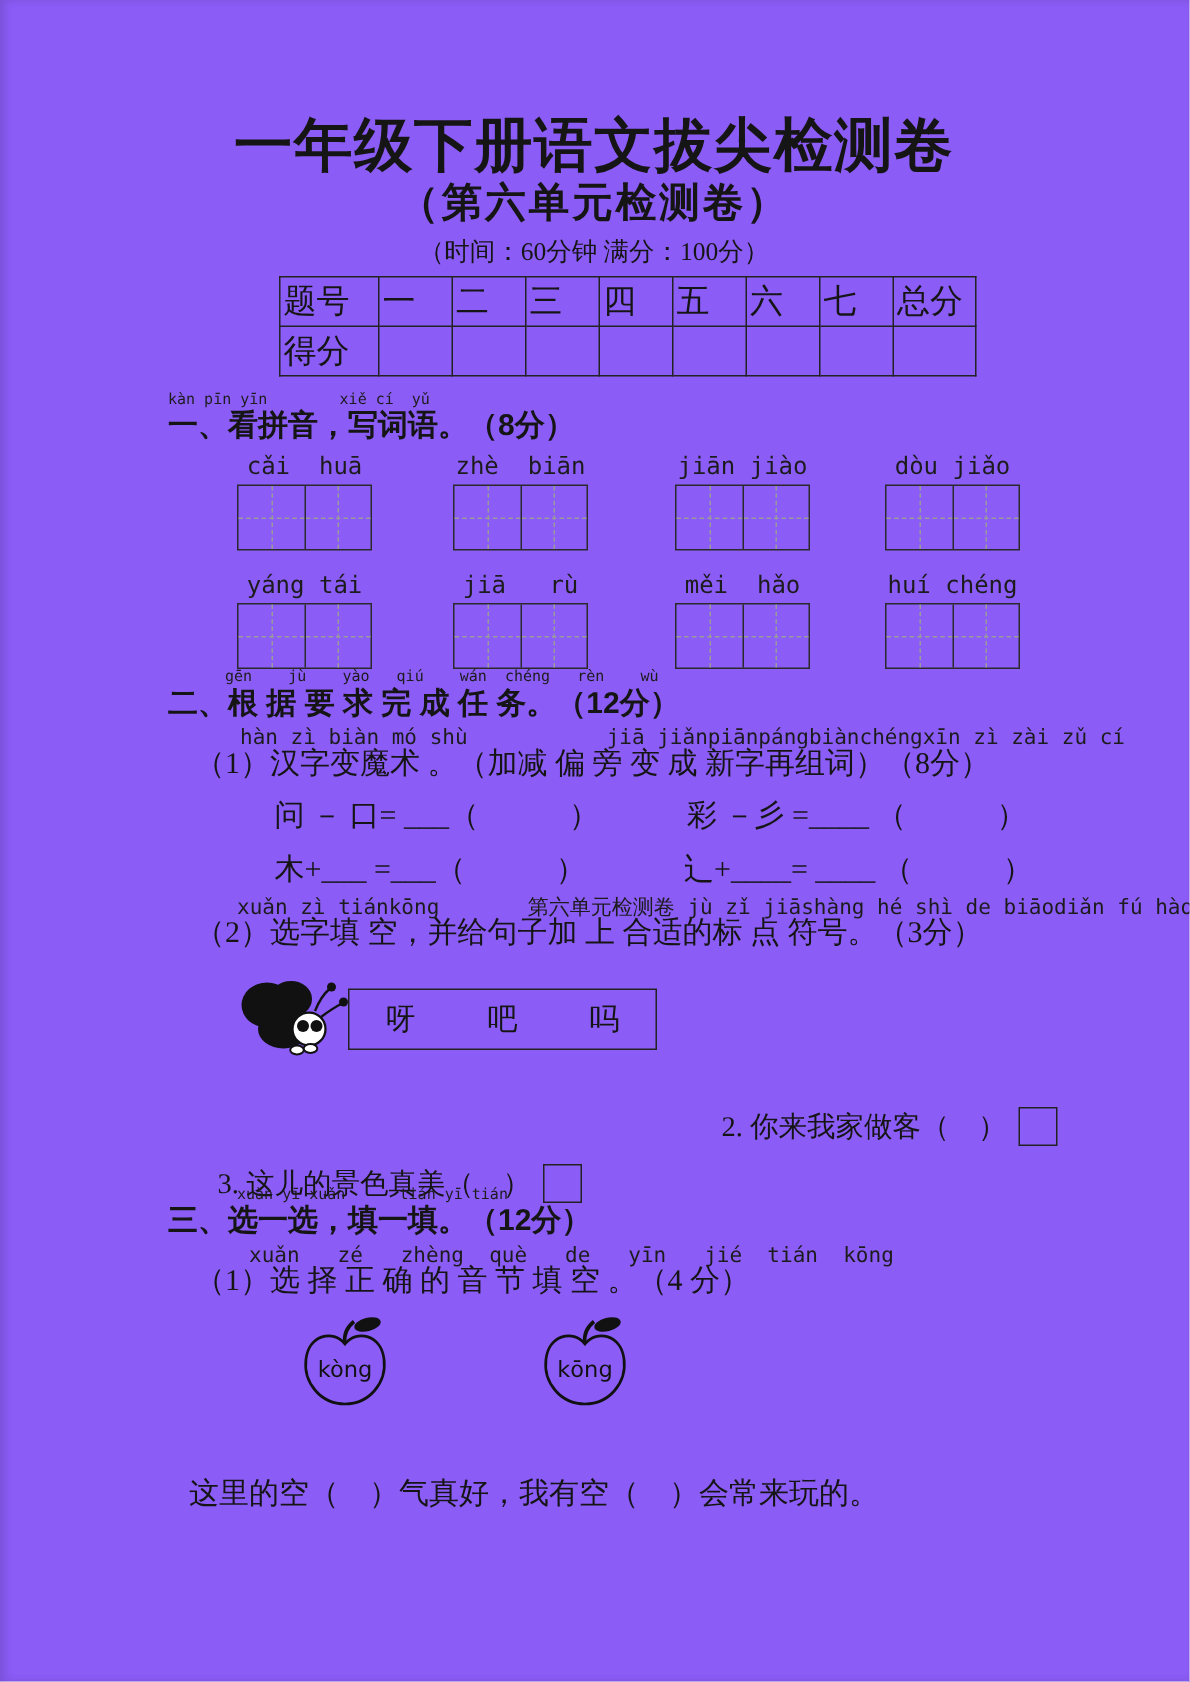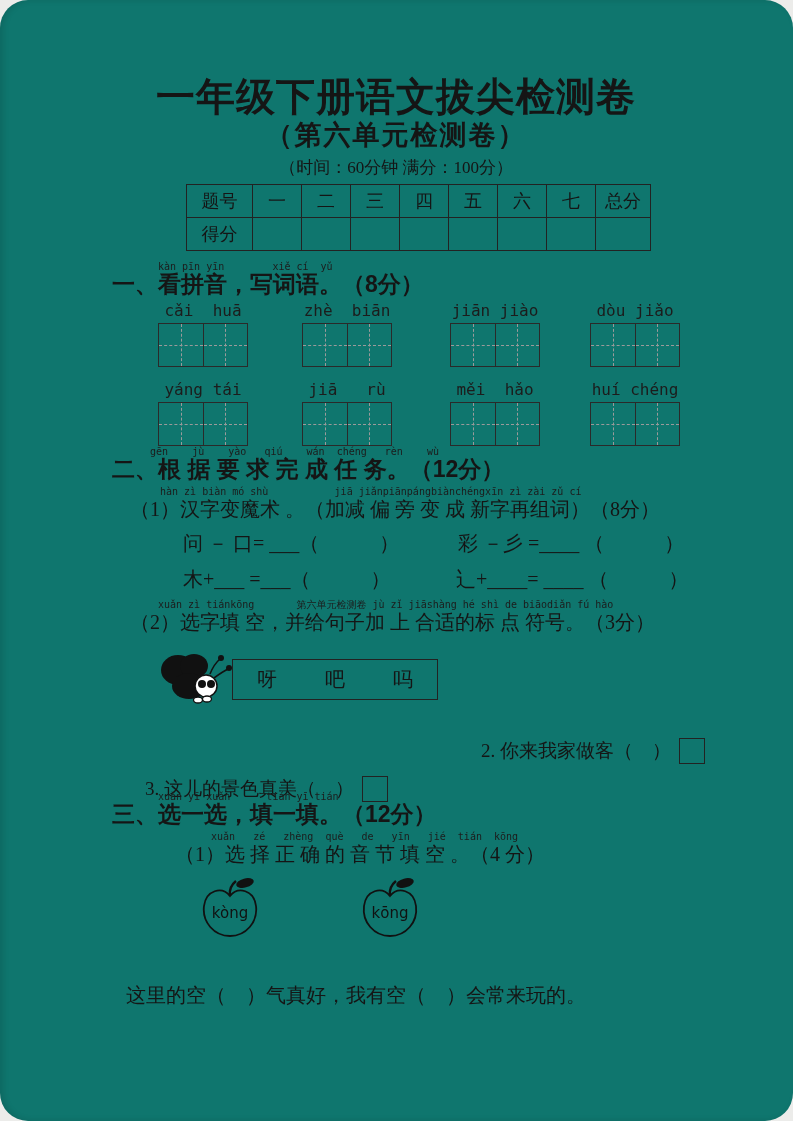--- a/index.html
+++ b/index.html
@@ -1,42 +1,41 @@
 <!DOCTYPE html>
 <html><head>
 <meta charset="utf-8">
 <style>
   * { margin:0; padding:0; box-sizing:border-box; }
   html,body { background:#ececea; }
   .page {
     position:relative; width:793px; height:1121px; margin:0 auto;
-    background:#0f766e; overflow:hidden;
+    background:#8b5cf6; overflow:hidden;
     font-family:"Liberation Serif", serif; color:#151515;
     box-shadow:inset 3px 0 6px rgba(0,0,0,.12);
-    border-radius:28px;
   }
   .hd { font-family:"Liberation Sans", sans-serif; font-weight:700; }
   .pin { font-family:"DejaVu Sans Mono", monospace; white-space:pre; color:#1c1c1c; }
 
   .title-block { position:absolute; left:96px; width:600px; text-align:center; }
   .t-main { top:70px; font-size:39px; letter-spacing:1px; }
   .t-sub  { top:117px; font-size:27px; letter-spacing:2px; }
   .t-info { position:absolute; top:156px; left:96px; width:600px; text-align:center; font-size:17px; }
 
   table.score { position:absolute; top:184px; left:186px; border-collapse:collapse; table-layout:fixed; }
-  table.score td { border:1.5px solid #222; height:33px; text-align:center; font-size:18px; padding:0 2px; }
+  table.score td { border:1.5px solid #222; height:33px; font-size:22px; padding:0 2px; }
   td.c-label { width:66px; }
   td.c-num   { width:49px; }
   td.c-total { width:55px; }
 
   .sec { position:absolute; left:112px; }
   .sec .pin { display:block; font-size:10px; line-height:11px; }
-  .sec .ht  { display:block; font-size:23px; line-height:25px; white-space:pre; }
+  .sec .ht  { display:block; font-size:20px; line-height:25px; white-space:pre; }
   .qline { position:absolute; left:130px; }
-  .qline .pin { display:block; font-size:10px; line-height:10px; }
+  .qline .pin { display:block; font-size:14px; line-height:10px; }
   .qline .qt  { display:block; font-size:20px; line-height:24px; white-space:pre; }
 
   .word-group { position:absolute; width:94px; text-align:center; }
   .word-pinyin { display:block; font-size:16px; line-height:19px; }
   .gridbox { margin:3px auto 0; display:flex; width:90px; height:44px; border:1.6px solid #2a2a2a; }
   .gcell { flex:1; position:relative; }
   .gcell + .gcell { border-left:1.6px solid #2a2a2a; }
   .gcell::before { content:""; position:absolute; top:0; bottom:0; left:50%; border-left:1px dashed #9a9a9a; }
   .gcell::after  { content:""; position:absolute; left:0; right:0; top:50%; border-top:1px dashed #9a9a9a; }
 
@@ -83,21 +82,21 @@
       <td class="c-num"></td>
       <td class="c-num"></td>
       <td class="c-num"></td>
       <td class="c-num"></td>
       <td class="c-total"></td>
     </tr>
   </tbody>
     </table>
 
   <div class="sec" style="top:261px;">
-    <span class="pin" style="margin-left:46px;">kàn pīn yīn        xiě cí  yǔ</span>
+    <span class="pin" style="">kàn pīn yīn        xiě cí  yǔ</span>
     <span class="ht hd">一、看拼音，写词语。（8分）</span>
   </div>
 
   <div class="word-group" style="left:156px; top:301px;">
     <span class="word-pinyin pin">cǎi  huā</span>
     <div class="gridbox">
         <div class="gcell"></div>
         <div class="gcell"></div>
       </div>
   </div>
@@ -198,21 +197,21 @@
   </div>
   <div class="sentence" style="left:126px; top:754px;">
     <span>3. 这儿的景色真美（　）</span><span class="punc-box"></span>
   </div>
 
   <div class="sec" style="top:791px;">
     <span class="pin" style="margin-left:46px;">xuǎn yī xuǎn      tián yī tián</span>
     <span class="ht hd">三、选一选，填一填。（12分）</span>
   </div>
 
-  <div class="qline" style="top:832px;margin-left:45px;">
+  <div class="qline" style="top:832px;">
     <span class="pin" style="margin-left:36px;">xuǎn   zé   zhèng  què   de   yīn   jié  tián  kōng</span>
     <span class="qt">（1）选 择 正 确 的 音 节 填 空 。（4 分）</span>
   </div>
 
   <svg class="apple" style="left:198px; top:876px;" width="64" height="68" viewBox="0 0 64 68">
     <path d="M32 20 C 24 10, 8 14, 6 30 C 4 46, 16 60, 32 60 C 48 60, 60 46, 58 30 C 56 14, 40 10, 32 20 Z" fill="none" stroke="#111" stroke-width="1.8"></path>
     <path d="M32 20 C 31 14, 33 9, 38 5" fill="none" stroke="#111" stroke-width="2.4"></path>
     <ellipse cx="47" cy="7" rx="9" ry="4.5" fill="#111" transform="rotate(-14 47 7)"></ellipse>
     <text x="32" y="42" text-anchor="middle">kòng</text>
   </svg>

